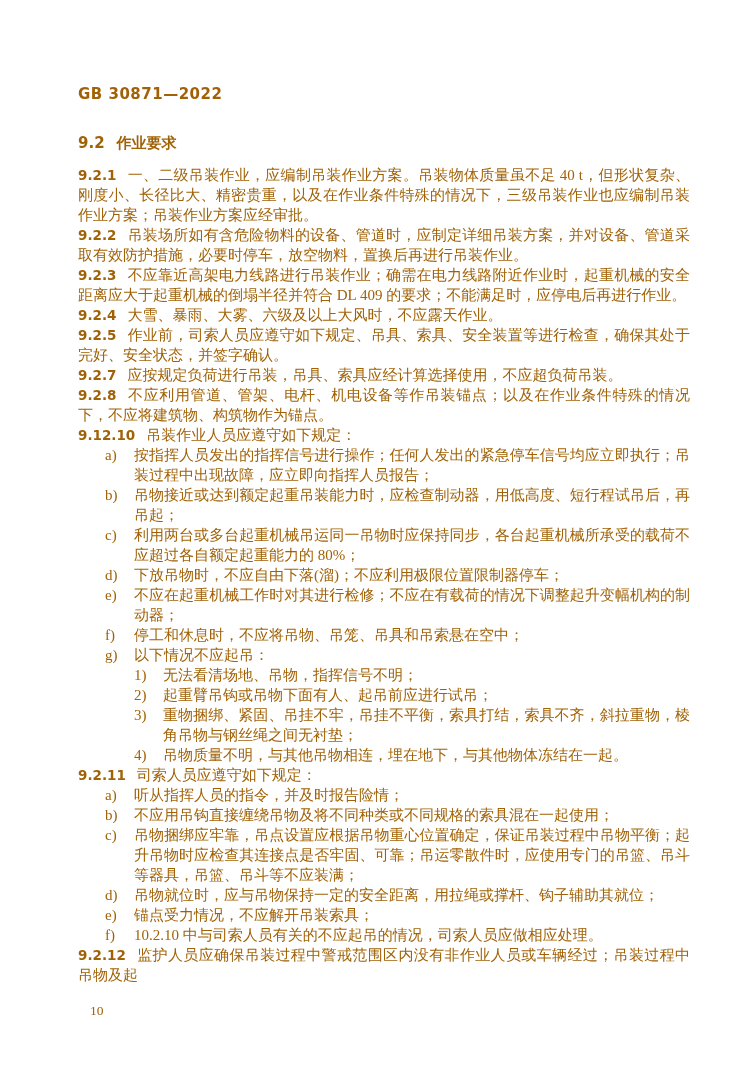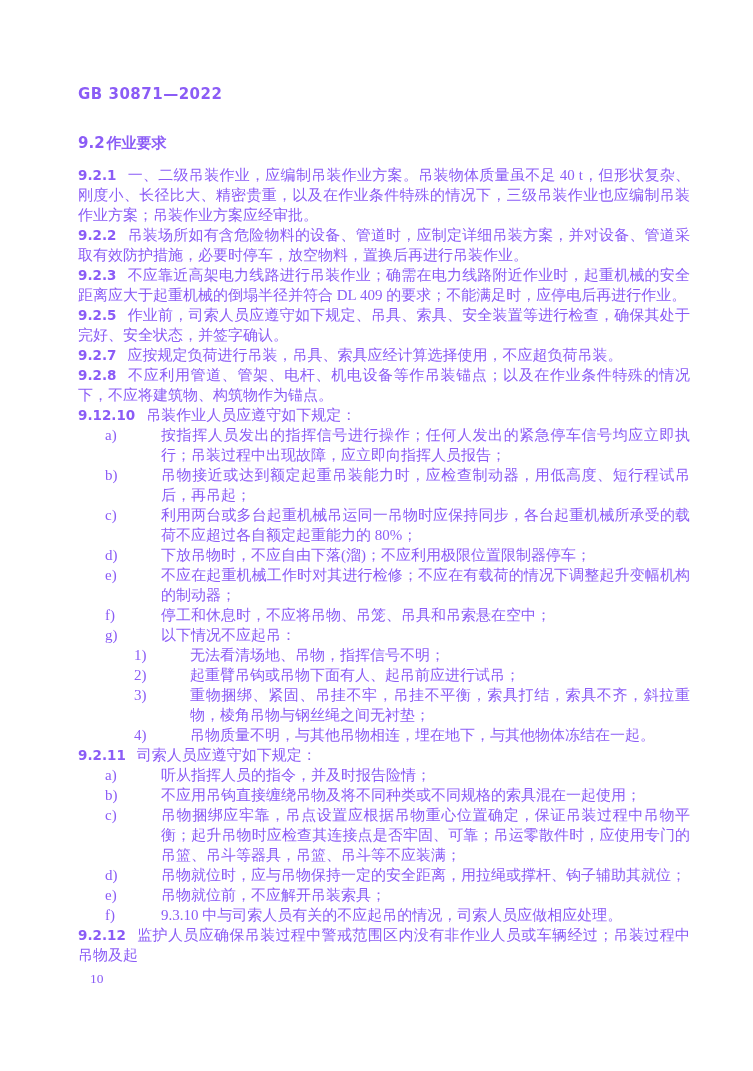--- a/index.html
+++ b/index.html
@@ -1,41 +1,41 @@
 <!DOCTYPE html>
 <html><head>
 <meta charset="utf-8">
 <style>
   html, body { margin:0; padding:0; background:#ffffff; }
   .page {
     position:relative;
     width:753px; height:1071px;
     box-sizing:border-box;
     background:#ffffff;
-    color:#8b5cf6;
+    color:#a16207;
     font-family:"Liberation Serif","DejaVu Serif",serif;
     padding:86px 63px 12px 78px;
     overflow:hidden;
   }
   .doc-header {
     font-family:"DejaVu Sans","Liberation Sans",sans-serif;
     font-weight:bold;
     font-size:15px;
     line-height:16px;
     letter-spacing:0.5px;
     margin:0 0 33px 0;
   }
   .sec-heading {
     font-family:"DejaVu Sans","Liberation Sans",sans-serif;
     font-weight:bold;
     font-size:15px;
     line-height:16px;
     margin:0 0 14px 0;
   }
-  .sec-heading .sec-num { margin-right:2px;text-align:right; }
+  .sec-heading .sec-num { margin-right:12px;text-align:right; }
   .clause {
     margin:0;
     font-size:15px;
     line-height:20px;
     text-align:justify;
   }
   .cnum {
     font-family:"DejaVu Sans","Liberation Sans",sans-serif;
     font-weight:bold;
     font-size:13.5px;
@@ -55,24 +55,23 @@
     font-size:15px;
     line-height:20px;
   }
   .ilabel {
     flex:none;
     width:29px;
   }
   .itext {
     flex:1;
     text-align:justify;
-    margin-left:27px;
   }
   .page-number {
-    margin:4px;
+    margin:16px;
     padding-top:0px;
     margin-left:12px;
     font-size:13.5px;
     line-height:20px;
   }
 </style>
 </head>
 <body>
 
 <div class="page">
@@ -82,20 +81,21 @@
   <div class="sec-heading">
     <span class="sec-num">9.2</span><span>作业要求</span>
   </div>
 
   <p class="clause"><span class="cnum">9.2.1</span><span>一、二级吊装作业，应编制吊装作业方案。吊装物体质量虽不足 40 t，但形状复杂、刚度小、长径比大、精密贵重，以及在作业条件特殊的情况下，三级吊装作业也应编制吊装作业方案；吊装作业方案应经审批。</span></p>
 
   <p class="clause"><span class="cnum">9.2.2</span><span>吊装场所如有含危险物料的设备、管道时，应制定详细吊装方案，并对设备、管道采取有效防护措施，必要时停车，放空物料，置换后再进行吊装作业。</span></p>
 
   <p class="clause"><span class="cnum">9.2.3</span><span>不应靠近高架电力线路进行吊装作业；确需在电力线路附近作业时，起重机械的安全距离应大于起重机械的倒塌半径并符合 DL 409 的要求；不能满足时，应停电后再进行作业。</span></p>
 
+  <p class="clause"><span class="cnum">9.2.4</span><span>大雪、暴雨、大雾、六级及以上大风时，不应露天作业。</span></p>
 
   <p class="clause"><span class="cnum">9.2.5</span><span>作业前，司索人员应遵守如下规定、吊具、索具、安全装置等进行检查，确保其处于完好、安全状态，并签字确认。</span></p>
 
 
   <p class="clause"><span class="cnum">9.2.7</span><span>应按规定负荷进行吊装，吊具、索具应经计算选择使用，不应超负荷吊装。</span></p>
 
   <p class="clause"><span class="cnum">9.2.8</span><span>不应利用管道、管架、电杆、机电设备等作吊装锚点；以及在作业条件特殊的情况下，不应将建筑物、构筑物作为锚点。</span></p>
 
 
   <p class="clause"><span class="cnum">9.12.10</span><span>吊装作业人员应遵守如下规定：</span></p>
@@ -159,24 +159,24 @@
   <div class="item">
       <span class="ilabel">c)</span>
       <span class="itext">吊物捆绑应牢靠，吊点设置应根据吊物重心位置确定，保证吊装过程中吊物平衡；起升吊物时应检查其连接点是否牢固、可靠；吊运零散件时，应使用专门的吊篮、吊斗等器具，吊篮、吊斗等不应装满；</span>
     </div>
   <div class="item">
       <span class="ilabel">d)</span>
       <span class="itext">吊物就位时，应与吊物保持一定的安全距离，用拉绳或撑杆、钩子辅助其就位；</span>
     </div>
   <div class="item">
       <span class="ilabel">e)</span>
-      <span class="itext">吊物就位前，不应解开吊装索具；</span>
+      <span class="itext">锚点受力情况，不应解开吊装索具；</span>
     </div>
   <div class="item">
       <span class="ilabel">f)</span>
-      <span class="itext">9.3.10 中与司索人员有关的不应起吊的情况，司索人员应做相应处理。</span>
+      <span class="itext">10.2.10 中与司索人员有关的不应起吊的情况，司索人员应做相应处理。</span>
     </div>
 
   <p class="clause"><span class="cnum">9.2.12</span><span>监护人员应确保吊装过程中警戒范围区内没有非作业人员或车辆经过；吊装过程中吊物及起</span></p>
 
   <p class="page-number">10</p>
 
 </div>
 
 </body></html>

